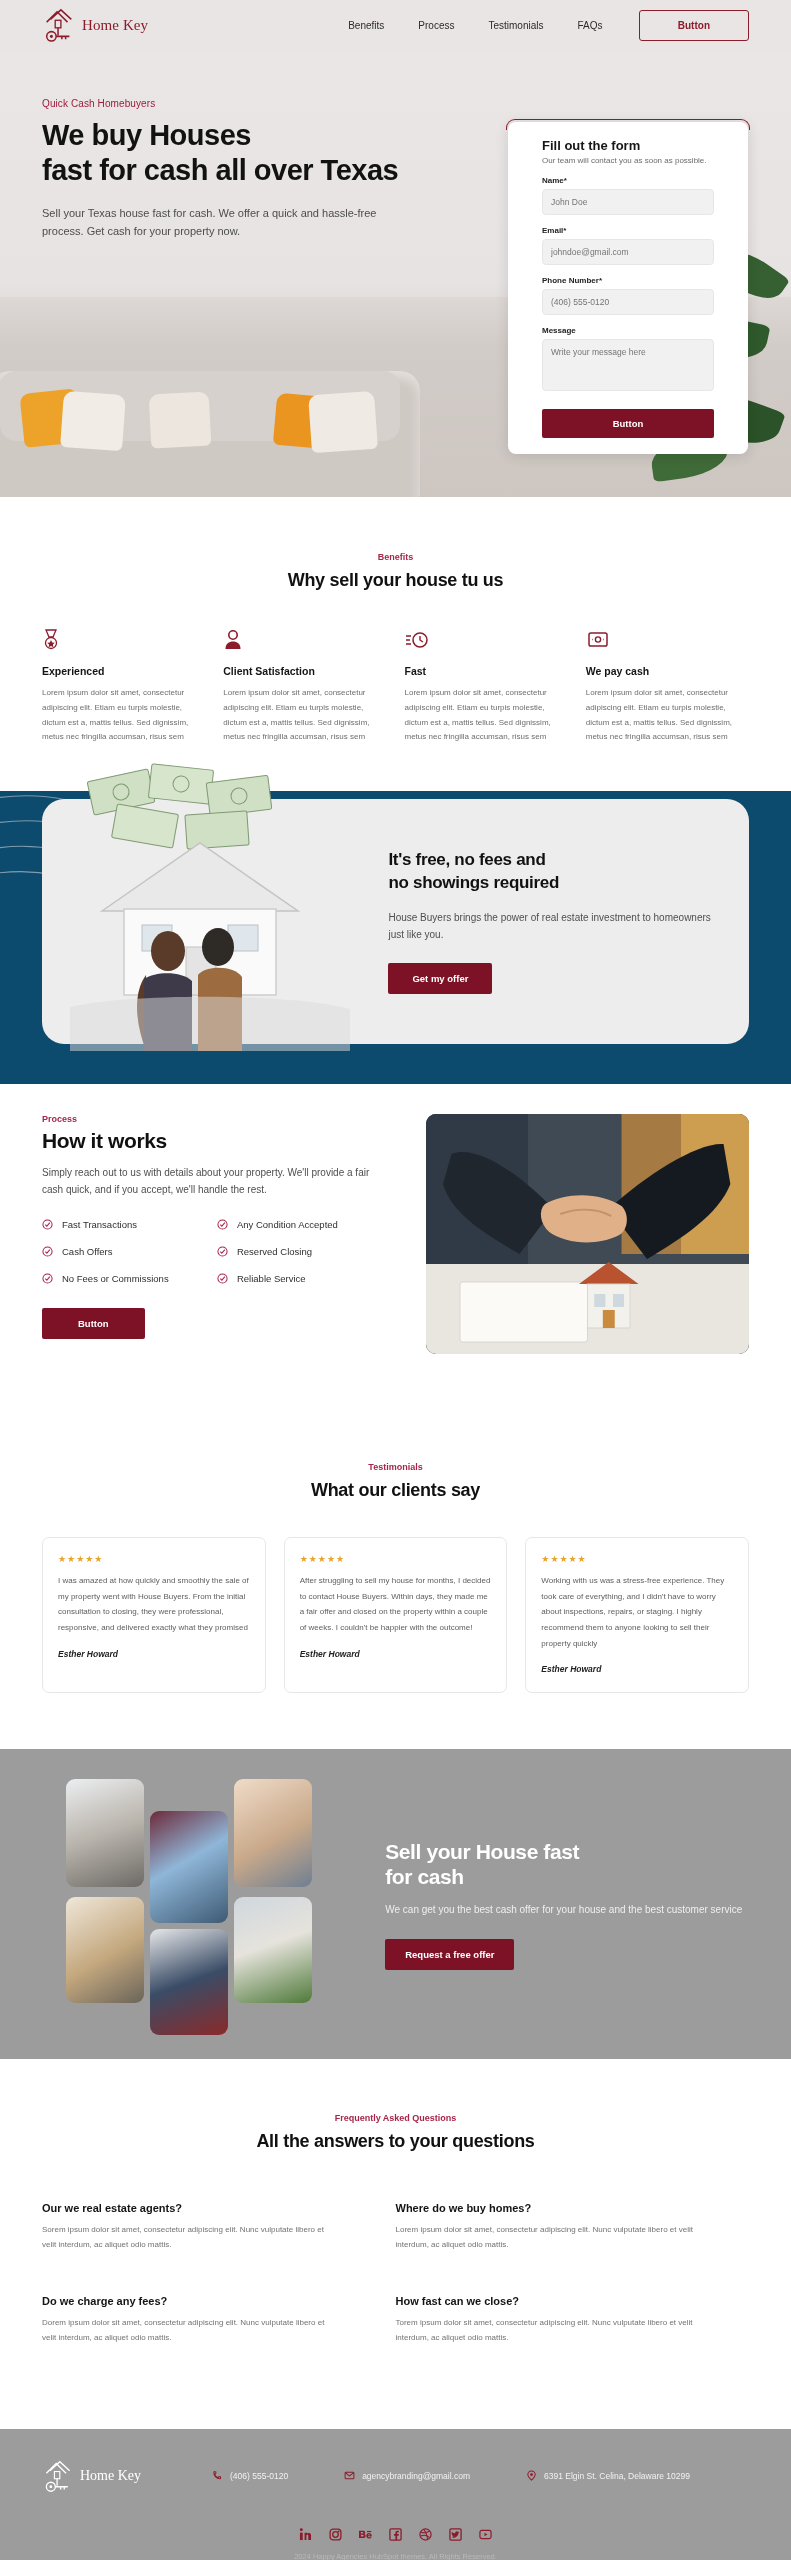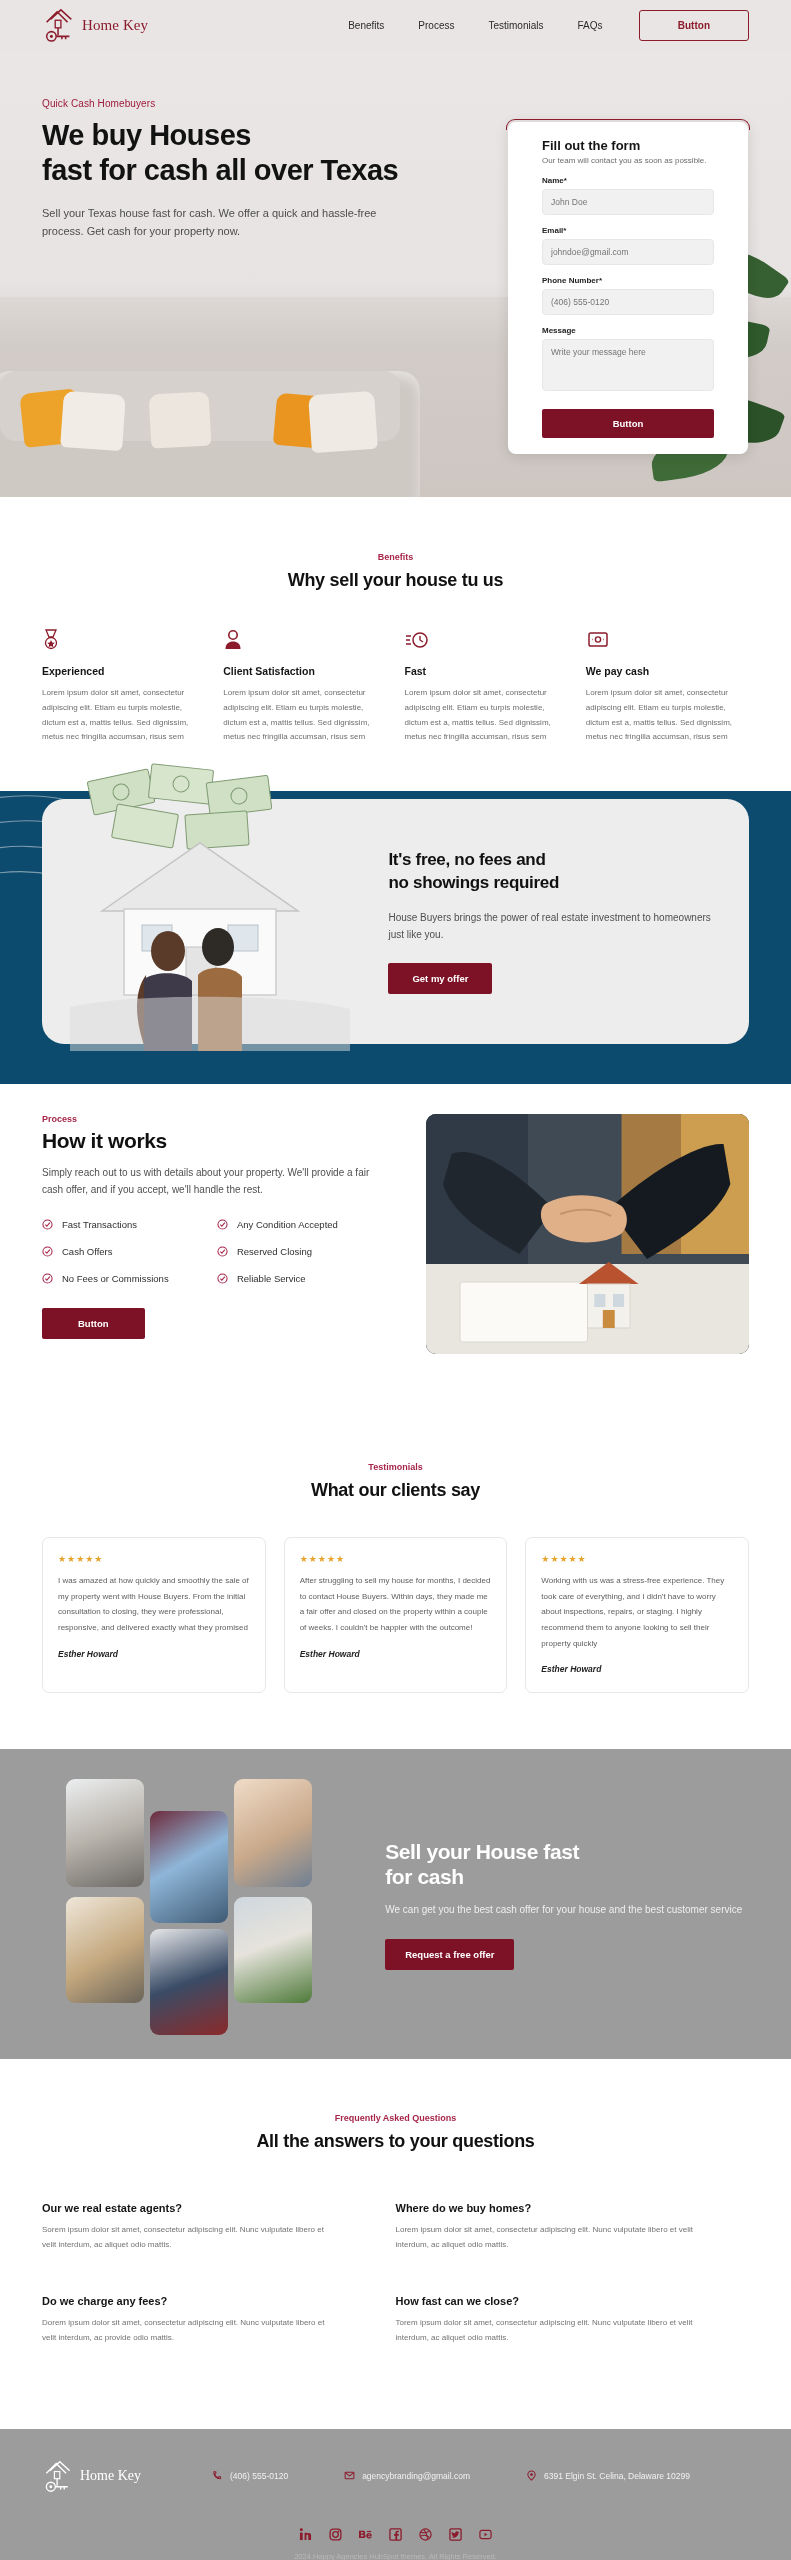--- a/index.html
+++ b/index.html
@@ -399,21 +399,21 @@
       <p class="free-text">House Buyers brings the power of real estate investment to homeowners just like you.</p>
       <button class="btn-dark">Get my offer</button>
     </div>
   </div>
 </section>
 
 <section class="section process">
   <div class="process-left">
     <div class="p-eyebrow">Process</div>
     <h2 class="p-title">How it works</h2>
-    <p class="p-desc">Simply reach out to us with details about your property. We'll provide a fair cash offer, and if you accept, we'll handle the rest.</p>
+    <p class="p-desc">Simply reach out to us with details about your property. We'll provide a fair cash quick, and if you accept, we'll handle the rest.</p>
     <div class="p-grid">
       <div class="p-item">
         <svg class="check" width="11" height="11" viewBox="0 0 12 12">
             <circle cx="6" cy="6" r="5" fill="none" stroke="#a7264a" stroke-width="1.1"></circle>
             <path d="M3.6 6.1 L5.3 7.8 L8.6 3.9" fill="none" stroke="#a7264a" stroke-width="1.1"></path>
           </svg>
         <span class="t">Fast Transactions</span>
       </div>
       <div class="p-item">
         <svg class="check" width="11" height="11" viewBox="0 0 12 12">
@@ -529,21 +529,21 @@
     <div class="faq-item">
       <div class="faq-q">Our we real estate agents?</div>
       <div class="faq-a">Sorem ipsum dolor sit amet, consectetur adipiscing elit. Nunc vulputate libero et velit interdum, ac aliquet odio mattis.</div>
     </div>
     <div class="faq-item">
       <div class="faq-q">Where do we buy homes?</div>
       <div class="faq-a">Lorem ipsum dolor sit amet, consectetur adipiscing elit. Nunc vulputate libero et velit interdum, ac aliquet odio mattis.</div>
     </div>
     <div class="faq-item">
       <div class="faq-q">Do we charge any fees?</div>
-      <div class="faq-a">Dorem ipsum dolor sit amet, consectetur adipiscing elit. Nunc vulputate libero et velit interdum, ac provide odio mattis.</div>
+      <div class="faq-a">Dorem ipsum dolor sit amet, consectetur adipiscing elit. Nunc vulputate libero et velit interdum, ac aliquet odio mattis.</div>
     </div>
     <div class="faq-item">
       <div class="faq-q">How fast can we close?</div>
       <div class="faq-a">Torem ipsum dolor sit amet, consectetur adipiscing elit. Nunc vulputate libero et velit interdum, ac aliquet odio mattis.</div>
     </div>
   </div>
 </section>
 
 <footer class="footer">
   <div class="f-top">

